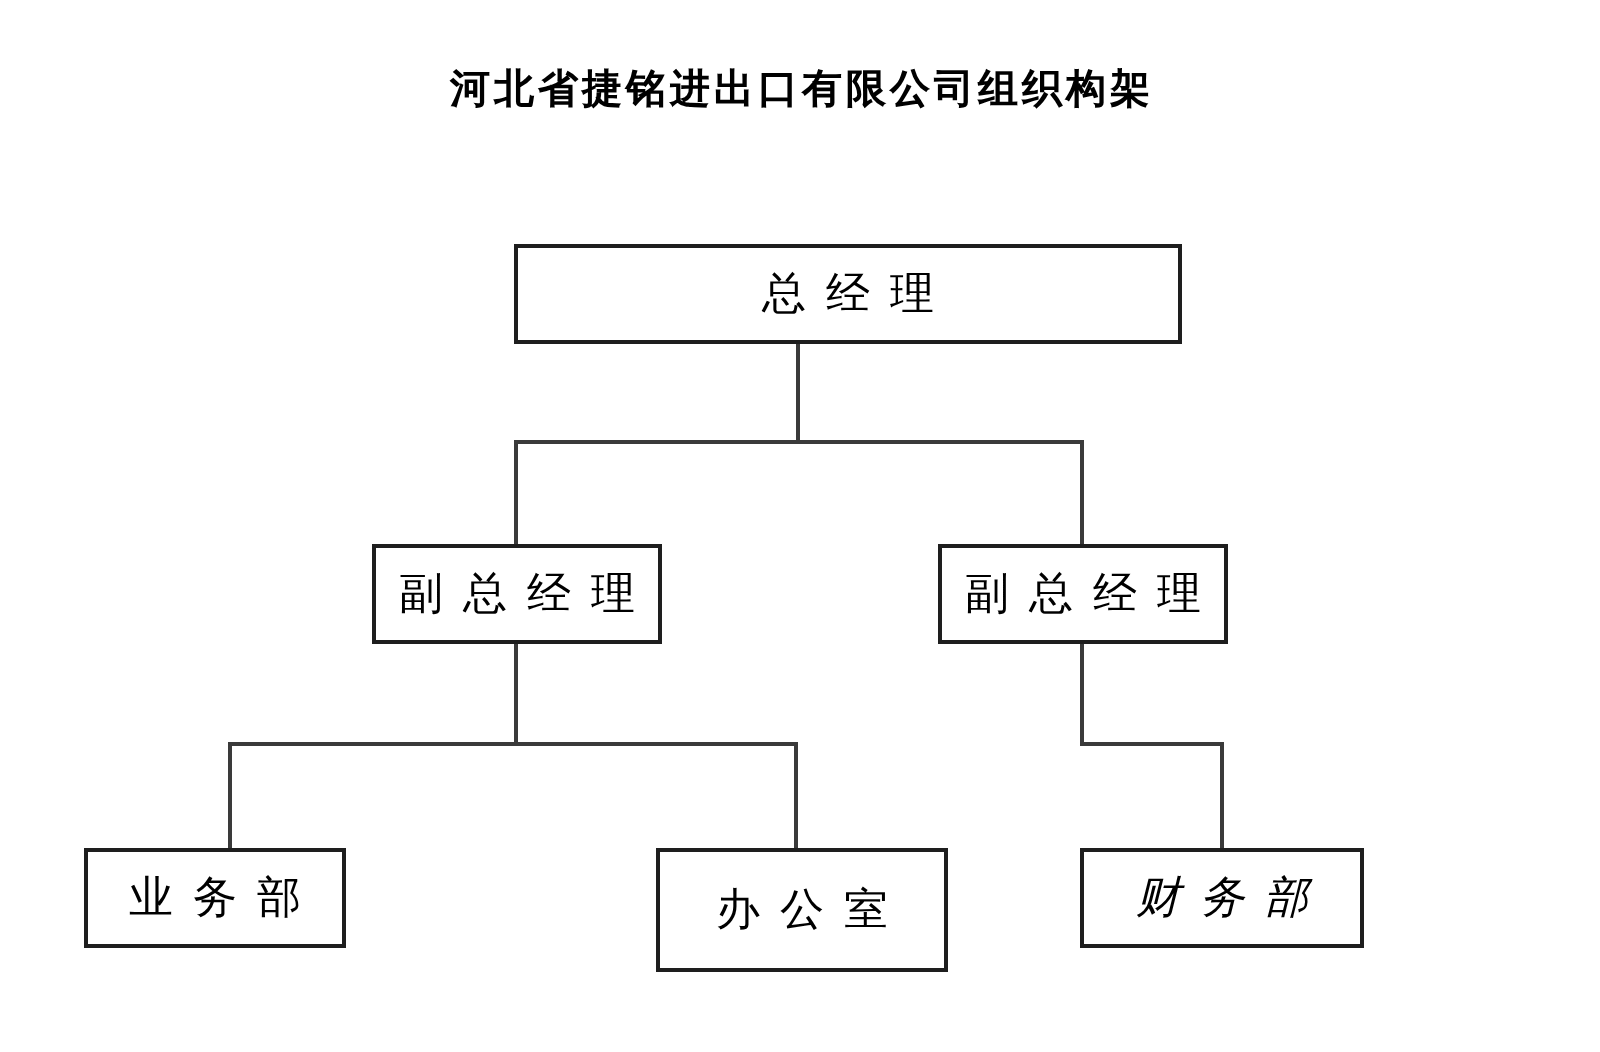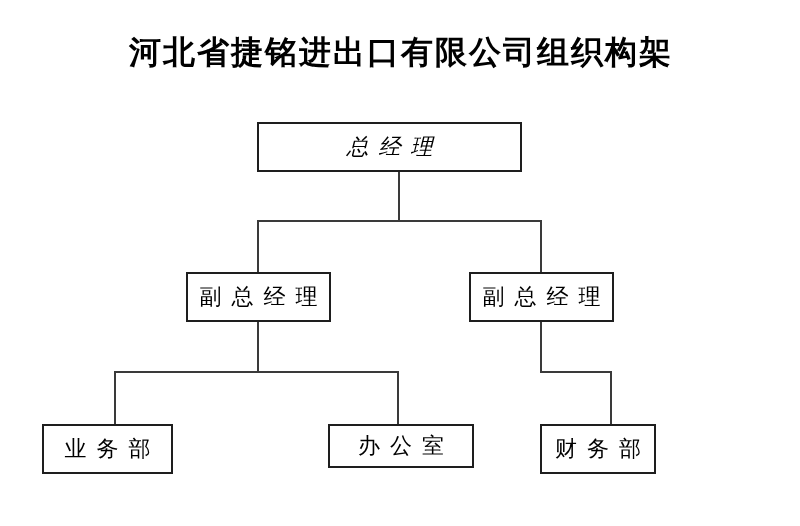--- a/index.html
+++ b/index.html
@@ -15,45 +15,45 @@
     height: 526px;
     background: var(--bg);
     overflow: hidden;
     font-family: "Liberation Serif", "DejaVu Serif", serif;
     color: var(--text);
   }
   .title {
     position: absolute;
     left: 0; right: 0; top: 31px;
     text-align: center;
-    font-size: 32px;
+    font-size: 20px;
     font-weight: bold;
     letter-spacing: 2px;
     padding-left: 2px; 
     white-space: nowrap;
   }
   .node {
     position: absolute;
     border: 2px solid #1e1e1e;
     background: var(--bg);
     display: flex;
     align-items: center;
     justify-content: center;
     font-size: 22px;
     letter-spacing: 10px;
     padding-left: 10px; 
     white-space: nowrap;
     z-index: 2;
   }
-  .node.root  { left: 257px; top: 122px; width: 265px; height: 50px; font-style: italic; }
+  .node.root  { left: 257px; top: 122px; width: 334px; height: 50px; }
   .node.vice1 { left: 186px; top: 272px; width: 145px; height: 50px; }
   .node.vice2 { left: 469px; top: 272px; width: 145px; height: 50px; }
   .node.dept1 { left:  42px; top: 424px; width: 131px; height: 50px; }
-  .node.dept2 { left: 328px; top: 424px; width: 146px; height: 44px; }
-  .node.dept3 { left: 540px; top: 424px; width: 116px; height: 50px; }
+  .node.dept2 { left: 328px; top: 424px; width: 146px; height: 62px; }
+  .node.dept3 { left: 540px; top: 424px; width: 142px; height: 50px; font-style: italic; }
   .line {
     position: absolute;
     background: var(--line);
     z-index: 1;
   }
 </style>
 </head>
 <body>
 
 <div class="canvas">

